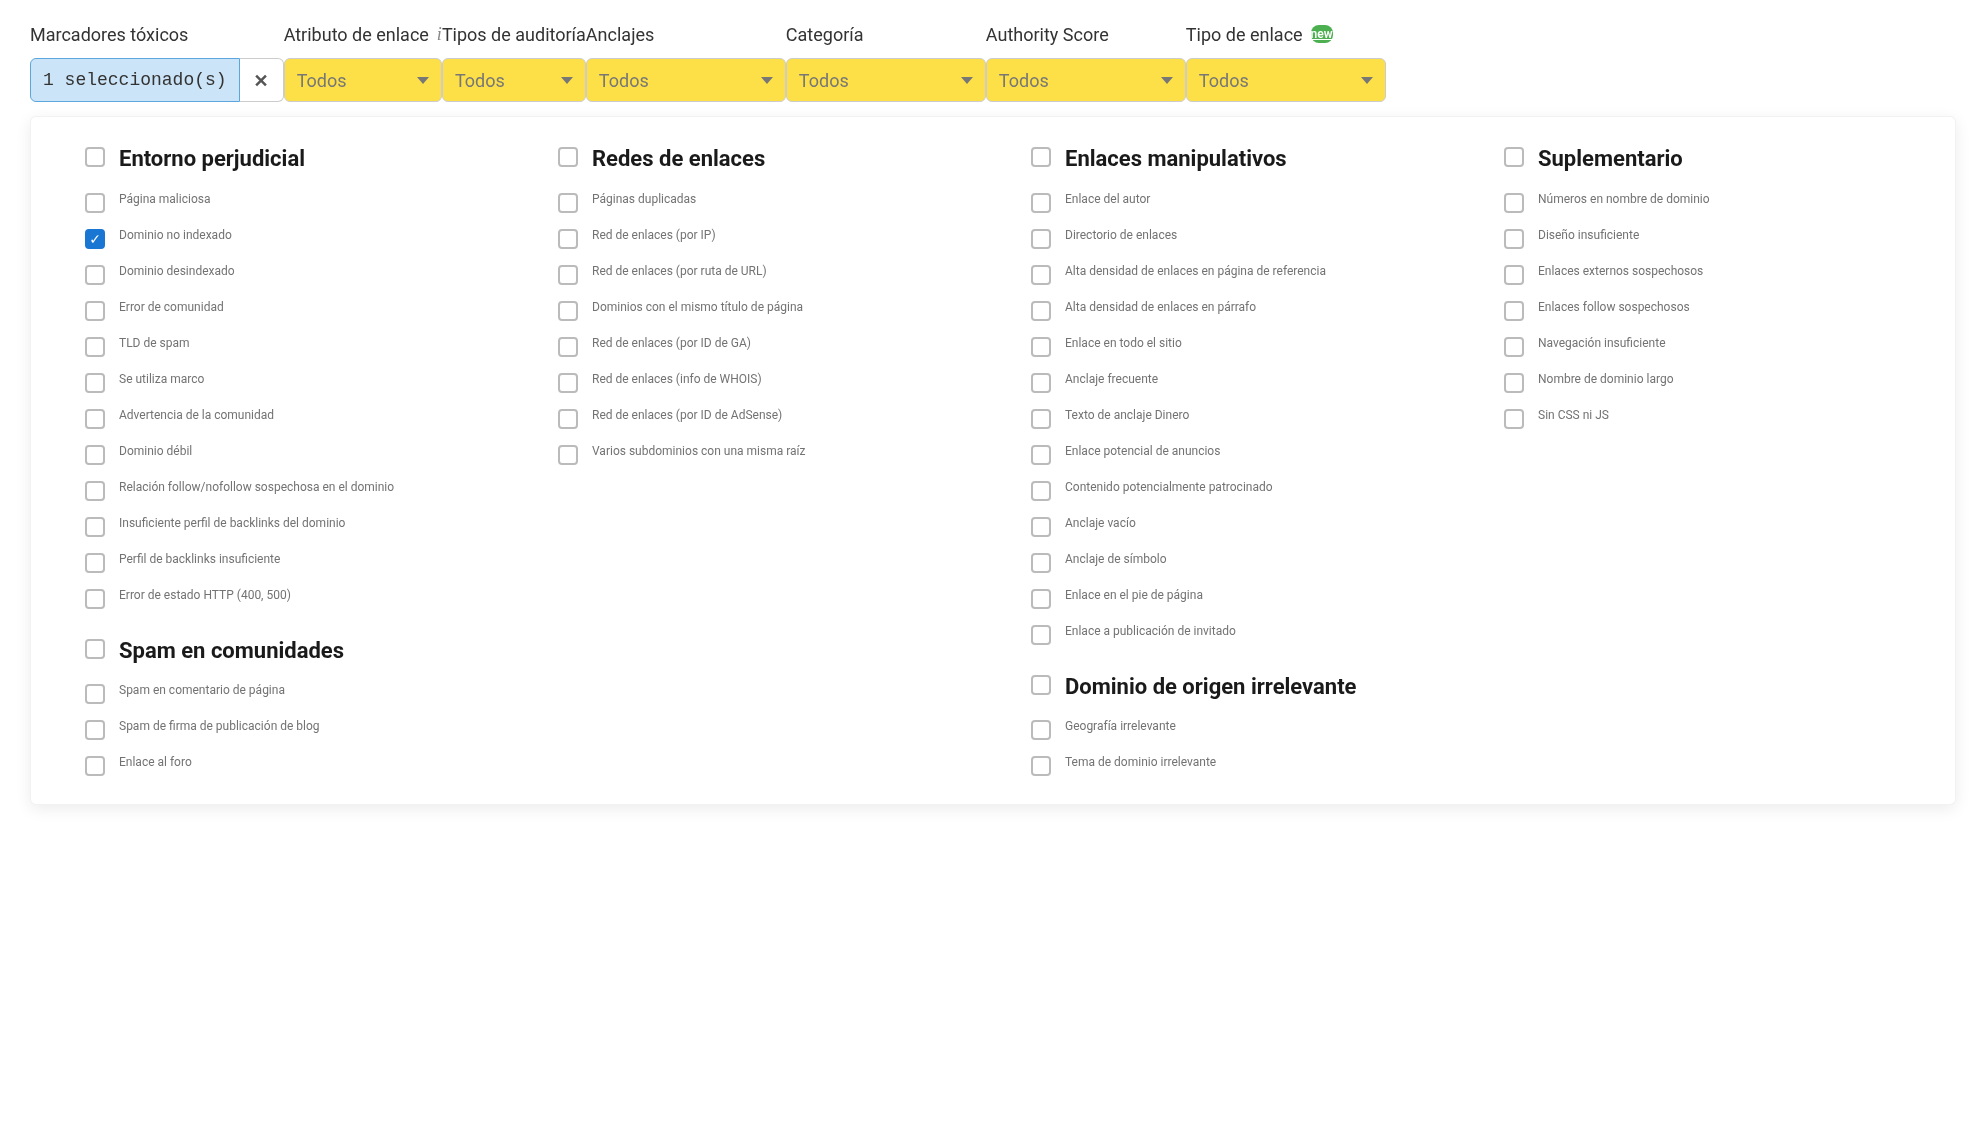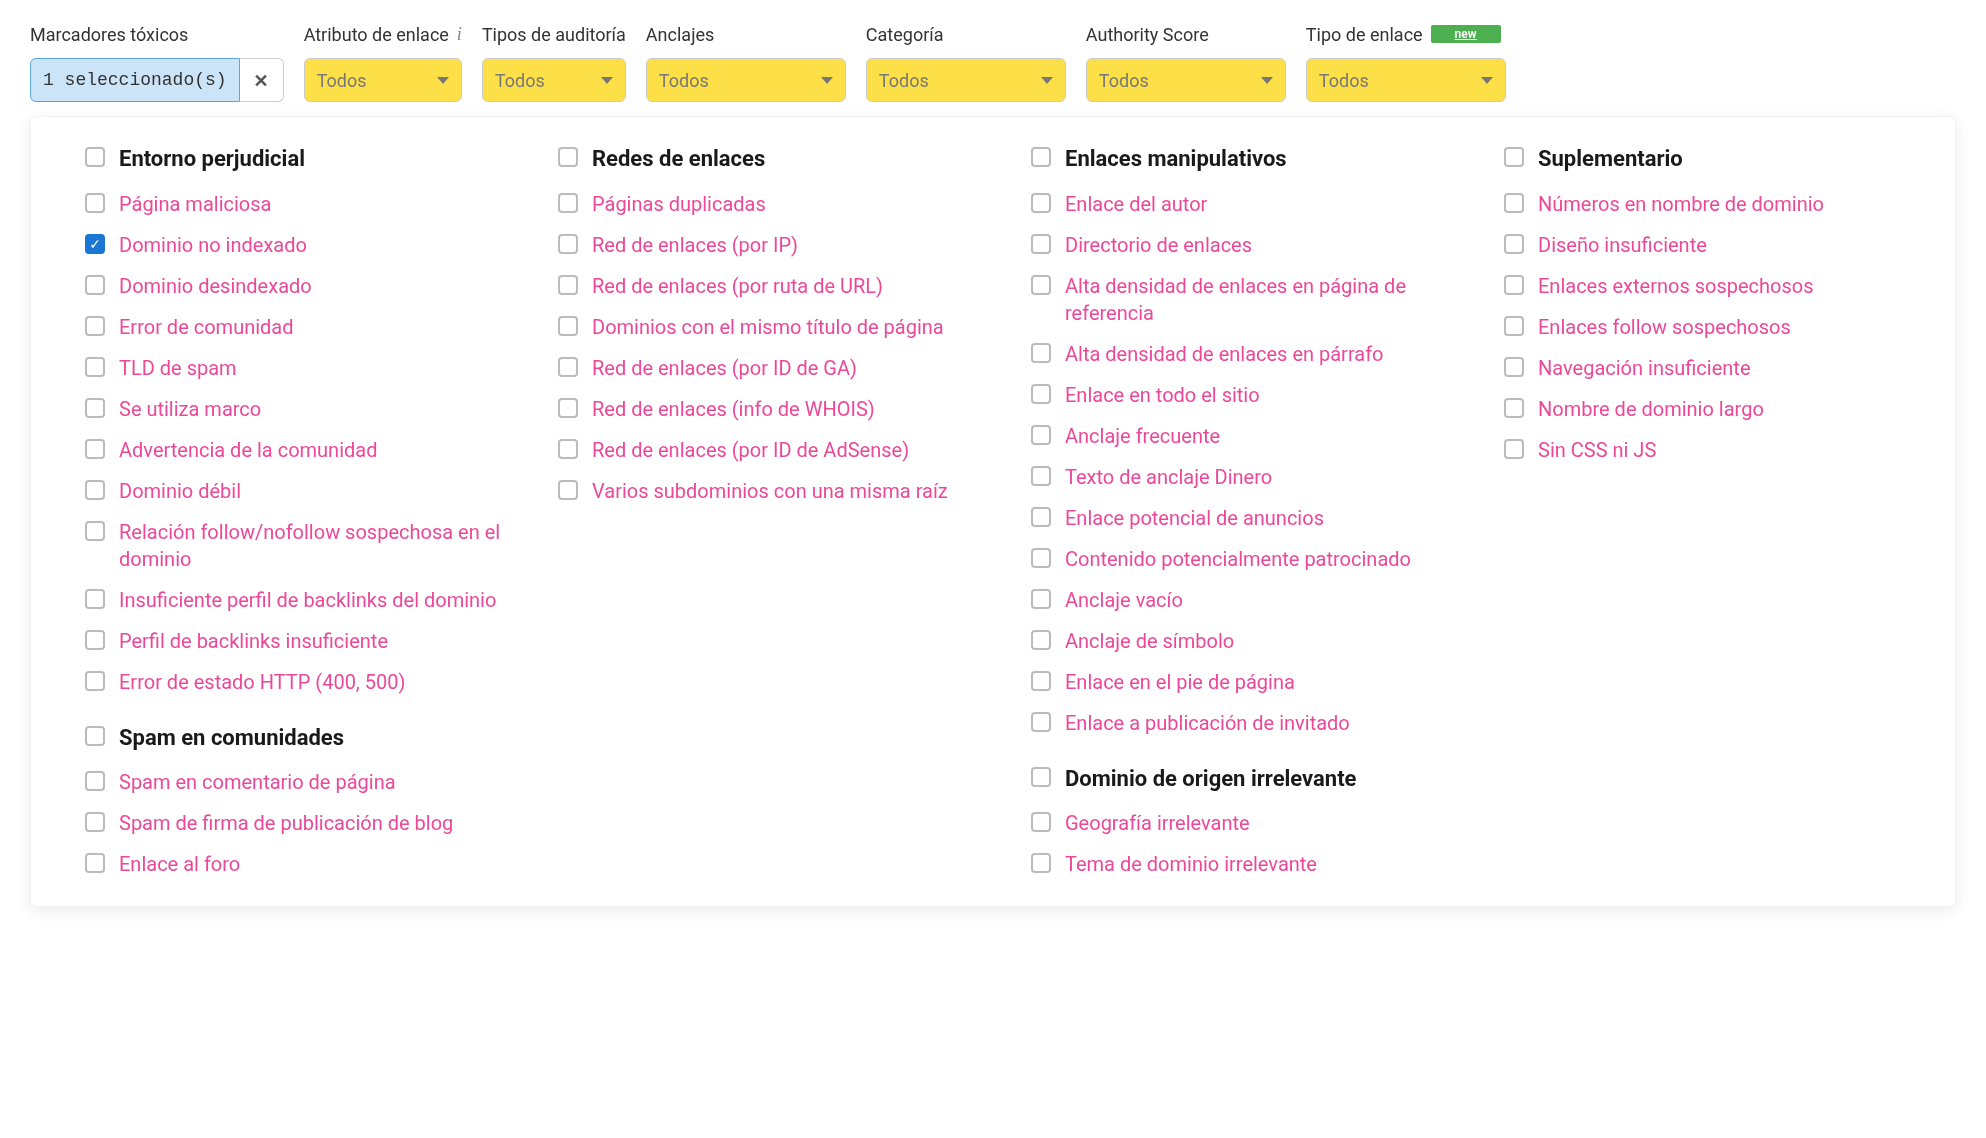--- a/index.html
+++ b/index.html
@@ -5,21 +5,20 @@
   * { box-sizing: border-box; margin: 0; padding: 0; }
   body {
     font-family: -apple-system, BlinkMacSystemFont, "Segoe UI", Roboto, Helvetica, Arial, sans-serif;
     background: #fff;
     padding: 20px 30px;
     color: #333;
     font-size: 18px;
   }
   .filters-row {
     display: flex;
-    gap: 20px;
     align-items: flex-start;
     flex-wrap: nowrap;
   }
   .filter-group {
     display: flex;
     flex-direction: column;
     gap: 10px;
   }
   .filter-label-row {
     display: flex;
@@ -40,22 +39,22 @@
     cursor: help;
   }
   .new-badge {
     display: inline-flex;
     align-items: center;
     justify-content: center;
     background: #4caf50;
     color: #fff;
     font-size: 12px;
     font-weight: 600;
-    padding: 2px 24px;
-    border-radius: 2px;
+    padding: 2px 0;
+    border-radius: 8px;
     text-transform: lowercase;
     text-decoration: underline;
   }
   .dropdown {
     display: flex;
     align-items: center;
     border: 1px solid #ccc;
     border-radius: 6px;
     height: 44px;
     padding: 0 12px;
@@ -152,22 +151,22 @@
     border-color: #1976d2;
   }
   .checkmark {
     display: none;
     color: #fff;
     font-size: 14px;
     line-height: 1;
   }
   .checkbox.checked .checkmark { display: block; }
   .check-label {
-    font-size: 20px;
-    color: #ec4899;
+    font-size: 12px;
+    color: #737373;
     line-height: 1.35;
   }
 </style>
 </head>
 <body>
 
 <div class="filters-row">
 
   <div class="filter-group">
     <div class="filter-label-row">

